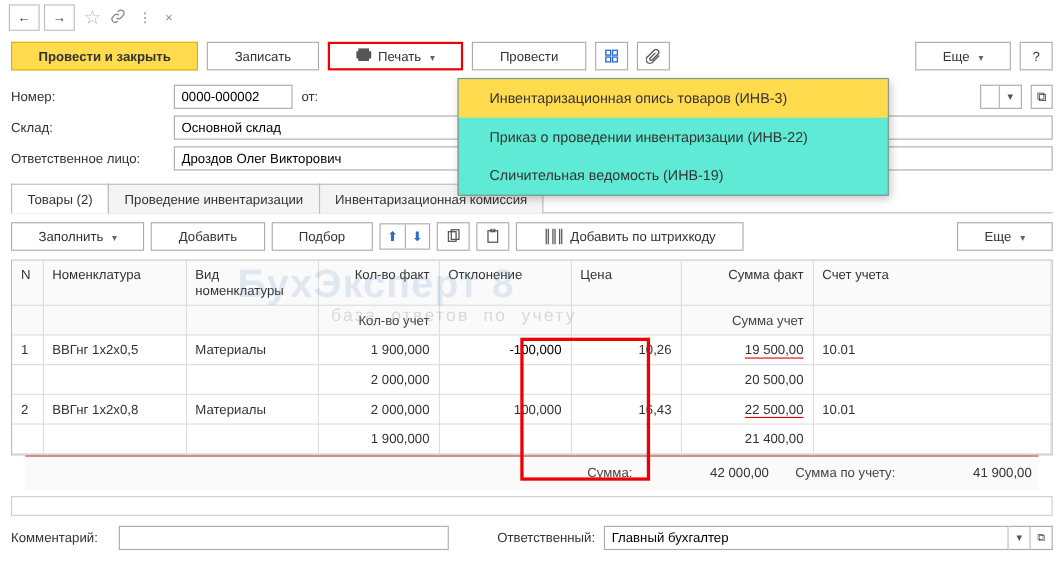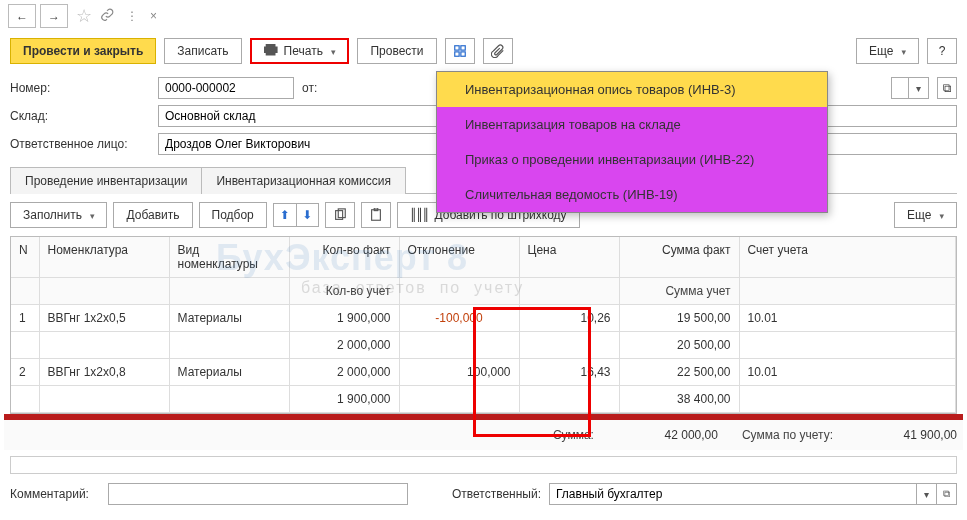--- a/index.html
+++ b/index.html
@@ -38,21 +38,21 @@
   .title-icons { display: flex; gap: 12px; align-items: center; color: #888; }
   .title-icons span { cursor: pointer; }
 
   .toolbar {
     display: flex; align-items: center; gap: 8px;
     padding: 6px 10px 10px 10px;
   }
   .btn {
     border: 1px solid #aaa;
     background: #fff;
-    padding: 5px 12px;
+    padding: 5px 24px;
     cursor: pointer;
     font-size: 12px; color: #333;
     display: inline-flex; align-items: center; gap: 6px;
     height: 26px;
   }
   .btn.primary {
     background: #ffdb4d;
     border-color: #d9b200;
     font-weight: bold;
   }
@@ -128,22 +128,23 @@
     border-right: 1px solid #ddd;
     border-bottom: 1px solid #ddd;
     padding: 6px 8px;
     text-align: left;
     font-size: 12px;
     vertical-align: top;
   }
   th { background: #fafafa; font-weight: normal; }
   .subhead td { background: #fafafa; color: #444; border-top: none; }
   .r { text-align: right; }
-  .neg { color: #c2410c; text-align: center; }
+  .neg { color: #000000; }
   .sumline {
+    text-decoration: underline;
     text-decoration-color: #d00;
     text-decoration-thickness: 1px;
     text-underline-offset: 3px;
   }
   .watermark {
     position: absolute;
     top: 0px; left: 205px;
     font-size: 36px; color: rgba(100,150,200,.18);
     font-weight: bold; pointer-events: none;
     letter-spacing: 1px;
@@ -156,32 +157,32 @@
     letter-spacing: 2px;
   }
   .redbox {
     position: absolute;
     border: 3px solid #e00;
     pointer-events: none;
   }
   .totals {
     display: flex; gap: 24px;
     padding: 8px 6px;
-    border-top: 6px solid #b91c1c;
-    margin: 0 4px;
+    border-top: 1px solid #b91c1c;
+    margin: 0 23px;
     background: #fafafa;
   }
   .totals .lab { color: #444; }
   .totals .val { text-align: right; min-width: 100px; }
 
   .dropdown {
     position: absolute;
-    top: 71px; left: 436px;
+    top: 71px; left: 416px;
     width: 392px;
-    background: #d946ef;
+    background: #5eead4;
     border: 1px solid #888;
     box-shadow: 2px 3px 8px rgba(0,0,0,.25);
     z-index: 50;
   }
   .dropdown-item {
     padding: 10px 28px;
     cursor: pointer;
     font-size: 13px;
   }
   .dropdown-item.sel { background: #ffdb4d; }
@@ -238,41 +239,42 @@
   <div class="spacer"></div>
   <button class="btn">
     <span>Еще</span>
     <span class="caret"></span>
   </button>
   <button class="btn iconbox">?</button>
 </div>
 
 <div class="form-row">
   <div class="form-label">Номер:</div>
-  <input class="input" style="width: 136px;" value="0000-000002">
+  <input class="input" style="width: 108px;" value="0000-000002">
   <div>от:</div>
   <div style="flex:1"></div>
   <div class="input-with-btn">
     <input class="input" style="width: 18px;">
     <div class="mini">▾</div>
   </div>
   <div class="mini" style="border:1px solid #aaa;width:20px;height:22px;display:inline-flex;align-items:center;justify-content:center;cursor:pointer">⧉</div>
 </div>
 
 <div class="form-row">
   <div class="form-label">Склад:</div>
   <input class="input wide" value="Основной склад" style="">
 </div>
 
 <div class="form-row">
   <div class="form-label">Ответственное лицо:</div>
   <input class="input wide" value="Дроздов Олег Викторович" style="">
 </div>
 
 <div class="tabs">
+  <div class="tab active">Товары (2)</div>
   <div class="tab">Проведение инвентаризации</div>
   <div class="tab">Инвентаризационная комиссия</div>
 </div>
 
 <div class="tabtoolbar">
   <button class="btn">
     <span>Заполнить</span>
     <span class="caret"></span>
   </button>
   <button class="btn">Добавить</button>
@@ -362,21 +364,21 @@
         <td class="r"><span class="sumline">22 500,00</span></td>
         <td>10.01</td>
       </tr>
       <tr>
         <td></td>
           <td></td>
           <td></td>
         <td class="r">1 900,000</td>
         <td></td>
           <td></td>
-        <td class="r">38 400,00</td>
+        <td class="r">21 400,00</td>
         <td></td>
       </tr>
     </tbody>
   </table>
 </div>
 
 <div class="totals">
   <div style="flex:1"></div>
   <div class="lab">Сумма:</div>
   <div class="val">42 000,00</div>
@@ -393,16 +395,15 @@
   <div>Ответственный:</div>
   <div class="input-with-btn" style="flex:1">
     <input class="input wide" value="Главный бухгалтер" style="">
     <div class="mini">▾</div>
     <div class="mini">⧉</div>
   </div>
 </div>
 
 <div class="dropdown">
   <div class="dropdown-item sel">Инвентаризационная опись товаров (ИНВ-3)</div>
-  <div class="dropdown-item">Инвентаризация товаров на складе</div>
   <div class="dropdown-item">Приказ о проведении инвентаризации (ИНВ-22)</div>
   <div class="dropdown-item">Сличительная ведомость (ИНВ-19)</div>
 </div>
 
 </body></html>

